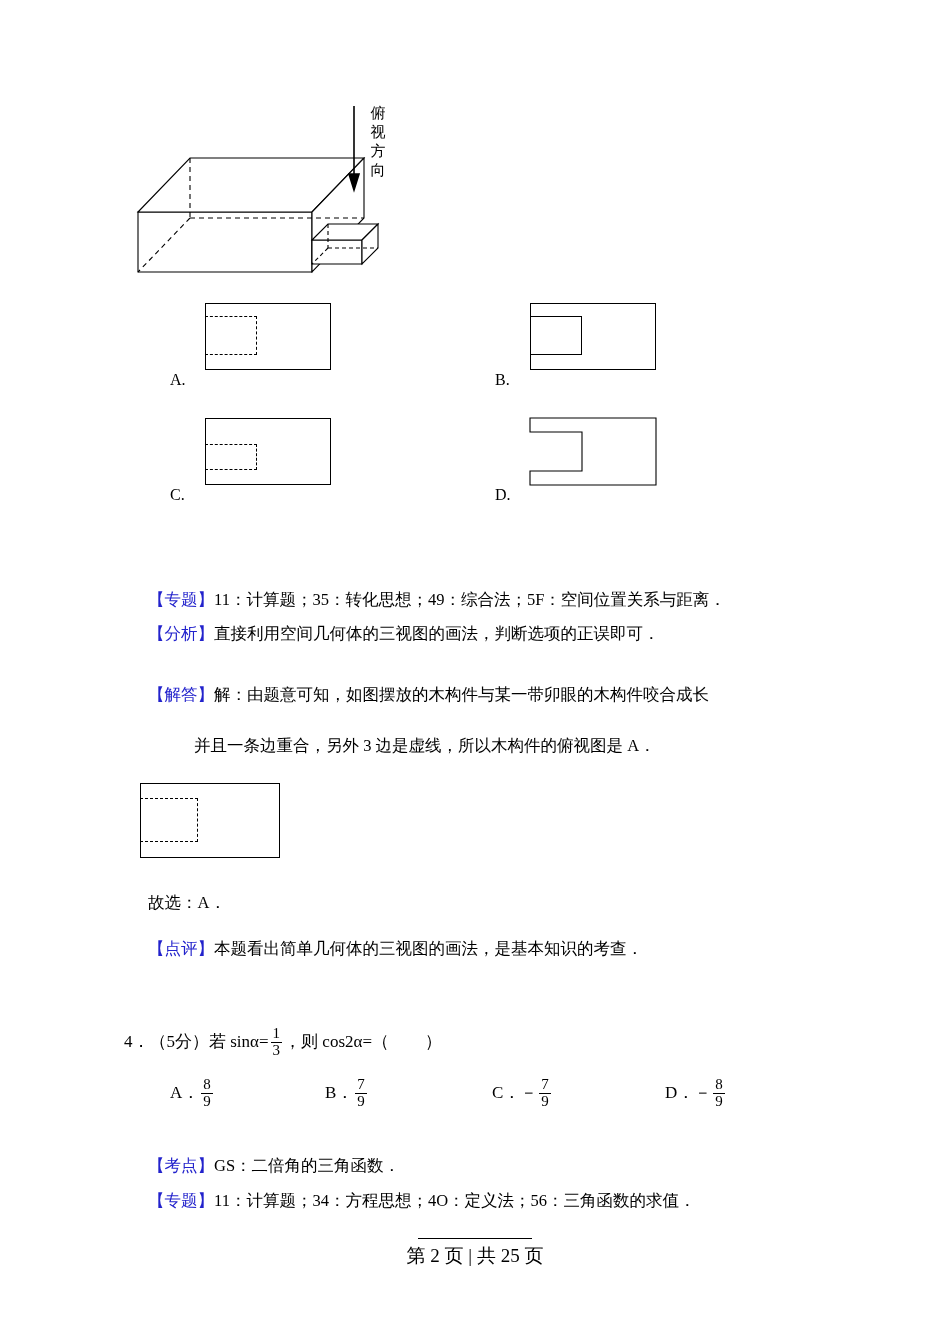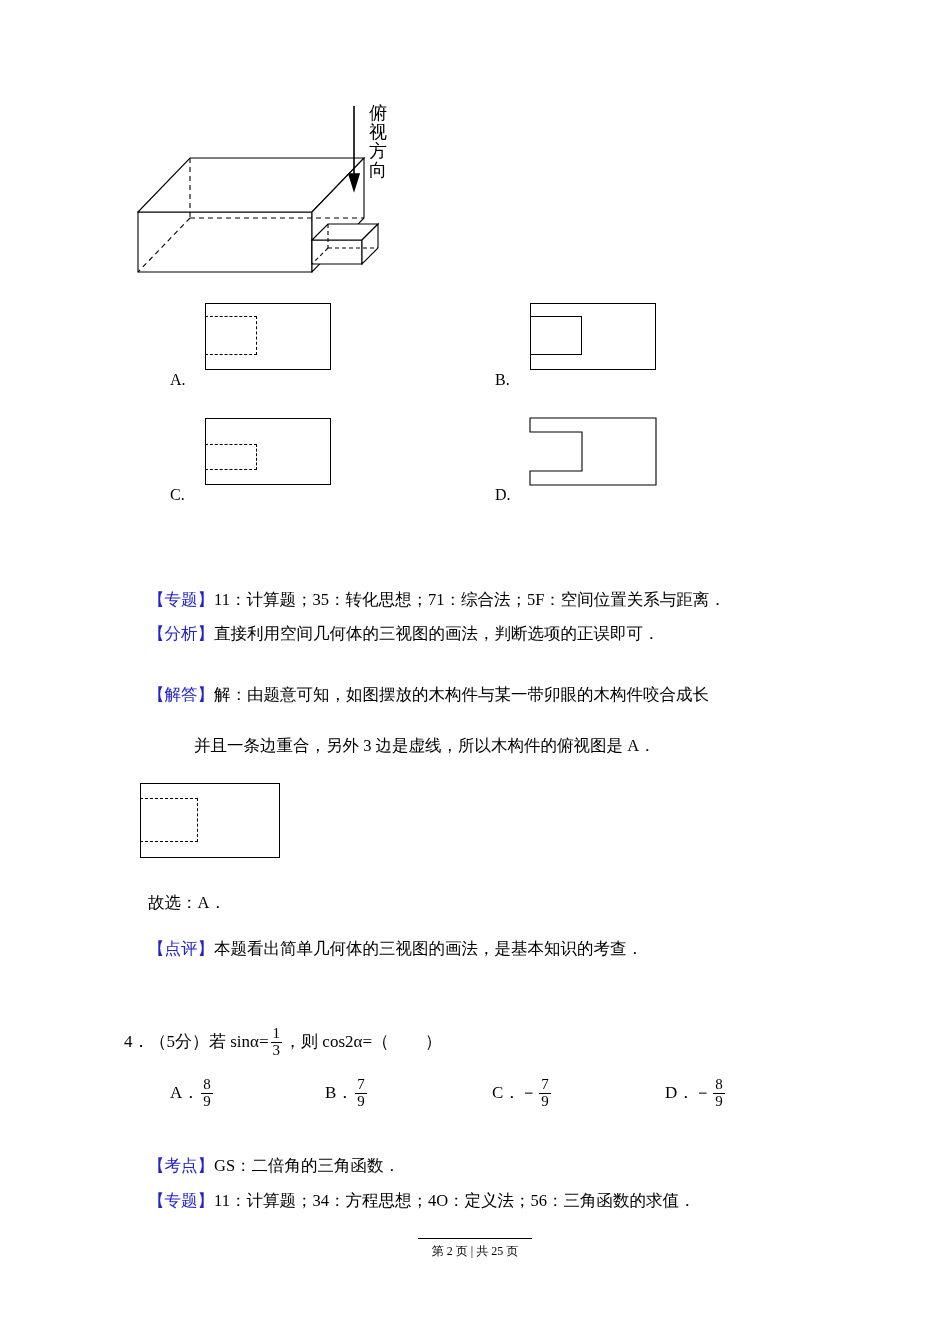--- a/index.html
+++ b/index.html
@@ -28,21 +28,21 @@
     top: 100px;
     width: 290px;
     height: 190px;
   }
   .arrow-label {
     position: absolute;
     left: 238px;
     top: 4px;
     width: 20px;
     font-family: "Liberation Serif", serif;
-    font-size: 18px;
+    font-size: 15px;
     line-height: 19px;
     letter-spacing: 0px;
     color: #000;
     text-align: center;
   }
 
   
   .opt {
     position: absolute;
   }
@@ -100,21 +100,21 @@
   }
 
   
   .footer {
     position: absolute;
     left: 0;
     top: 1243px;
     width: 950px;
     text-align: center;
     font-family: "Liberation Serif", serif;
-    font-size: 12px;
+    font-size: 19px;
     color: #000;
   }
   .footer .rule {
     position: absolute;
     left: 418px;
     top: -5px;
     width: 114px;
     border-top: 1px solid #000;
   }
 </style>
@@ -179,21 +179,21 @@
 
   <div class="opt" style="left:495px; top:418px; width:300px; height:90px;">
     <svg width="170" height="75" viewBox="0 0 170 75" style="position:absolute; left:30px; top:-3px;">
       <polygon points="5,3 131,3 131,70 5,70 5,56 57,56 57,17 5,17" fill="#fff" stroke="#000" stroke-width="1.1"></polygon>
     </svg>
     <div class="letter" style="left:0px; top:68px;">D.</div>
   </div>
 
 
   <div class="tx" style="left:148px; top:589px;">
-    <span class="tag">【专题】</span><span>11：计算题；35：转化思想；71：综合法；5F：空间位置关系与距离．</span>
+    <span class="tag">【专题】</span><span>11：计算题；35：转化思想；49：综合法；5F：空间位置关系与距离．</span>
   </div>
 
   <div class="tx" style="left:148px; top:623px;">
     <span class="tag">【分析】</span><span>直接利用空间几何体的三视图的画法，判断选项的正误即可．</span>
   </div>
 
   <div class="tx" style="left:148px; top:665px;margin-top:19px;">
     <span class="tag">【解答】</span><span>解：由题意可知，如图摆放的木构件与某一带卯眼的木构件咬合成长</span>
   </div>
   <div class="tx" style="left:194px; top:735px;">并且一条边重合，另外 3 边是虚线，所以木构件的俯视图是 A．</div>

